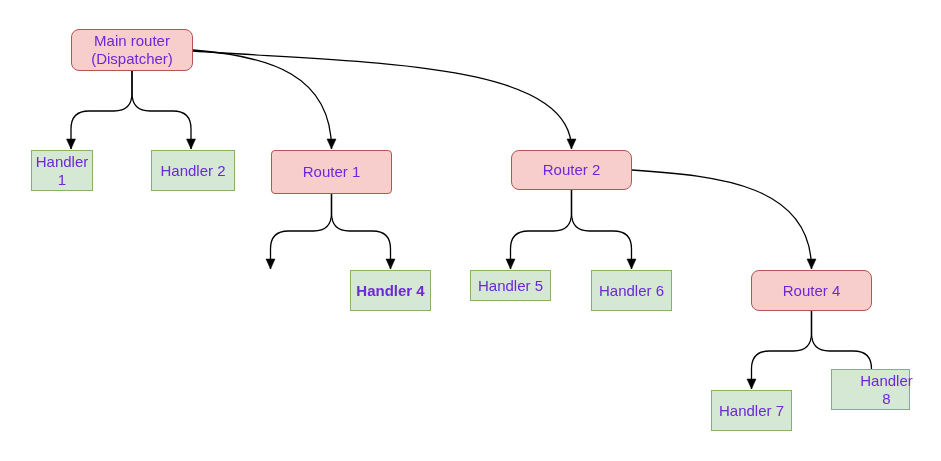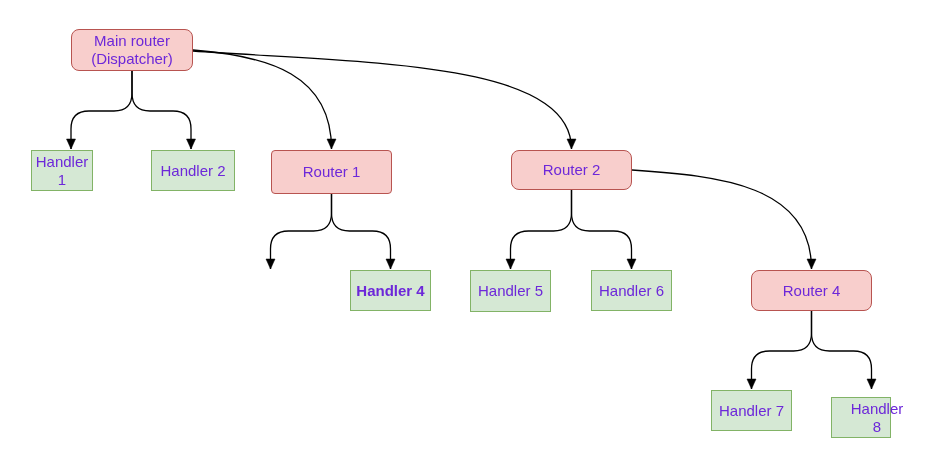--- a/index.html
+++ b/index.html
@@ -74,28 +74,28 @@
   </div>
     <div class="node" style="left: 271px; top: 150px; width: 121px; height: 44px; background: rgb(248, 206, 204); border-color: rgb(184, 84, 80); border-radius: 4px;">
     <span class="label">Router 1</span>
   </div>
     <div class="node" style="left: 511px; top: 150px; width: 121px; height: 40px; background: rgb(248, 206, 204); border-color: rgb(184, 84, 80); border-radius: 8px;">
     <span class="label">Router 2</span>
   </div>
     <div class="node" style="left: 350px; top: 270px; width: 81px; height: 41px; background: rgb(213, 232, 212); border-color: rgb(130, 179, 102); border-radius: 0px; font-weight: bold;">
     <span class="label">Handler 4</span>
   </div>
-    <div class="node" style="left: 470px; top: 270px; width: 81px; height: 42px; background: rgb(213, 232, 212); border-color: rgb(130, 179, 102); border-radius: 0px;">
+    <div class="node" style="left: 470px; top: 270px; width: 81px; height: 31px; background: rgb(213, 232, 212); border-color: rgb(130, 179, 102); border-radius: 0px;">
     <span class="label">Handler 5</span>
   </div>
     <div class="node" style="left: 591px; top: 270px; width: 81px; height: 41px; background: rgb(213, 232, 212); border-color: rgb(130, 179, 102); border-radius: 0px;">
     <span class="label">Handler 6</span>
   </div>
     <div class="node" style="left: 751px; top: 270px; width: 121px; height: 41px; background: rgb(248, 206, 204); border-color: rgb(184, 84, 80); border-radius: 8px;">
     <span class="label">Router 4</span>
   </div>
     <div class="node" style="left: 711px; top: 390px; width: 81px; height: 41px; background: rgb(213, 232, 212); border-color: rgb(130, 179, 102); border-radius: 0px;">
     <span class="label">Handler 7</span>
   </div>
-    <div class="node" style="left: 831px; top: 397px; width: 60px; height: 41px; background: rgb(213, 232, 212); border-color: rgb(130, 179, 102); border-radius: 0px; padding-left: 32px;">
+    <div class="node" style="left: 831px; top: 369px; width: 79px; height: 41px; background: rgb(213, 232, 212); border-color: rgb(130, 179, 102); border-radius: 0px; padding-left: 32px;">
     <span class="label">Handler 8</span>
   </div>
   </div>
 
 </body></html>

